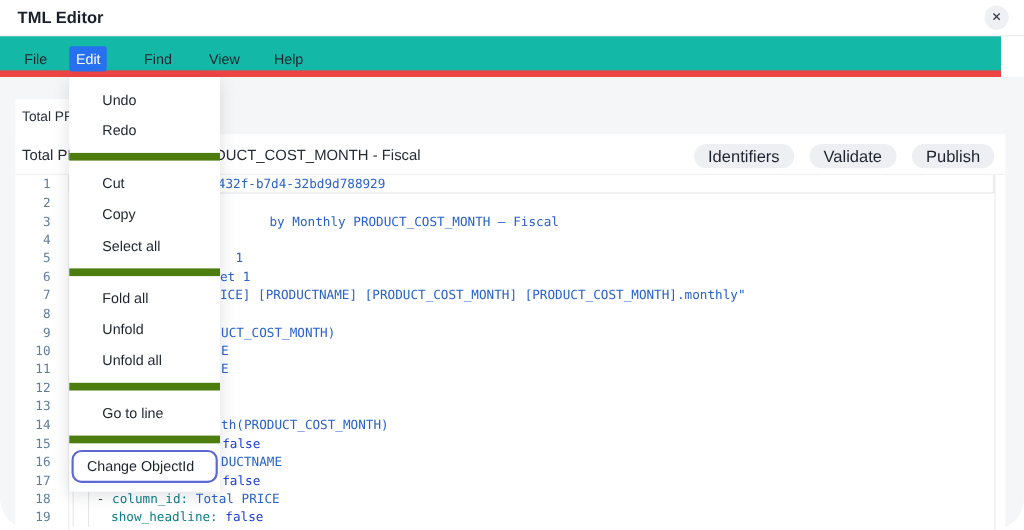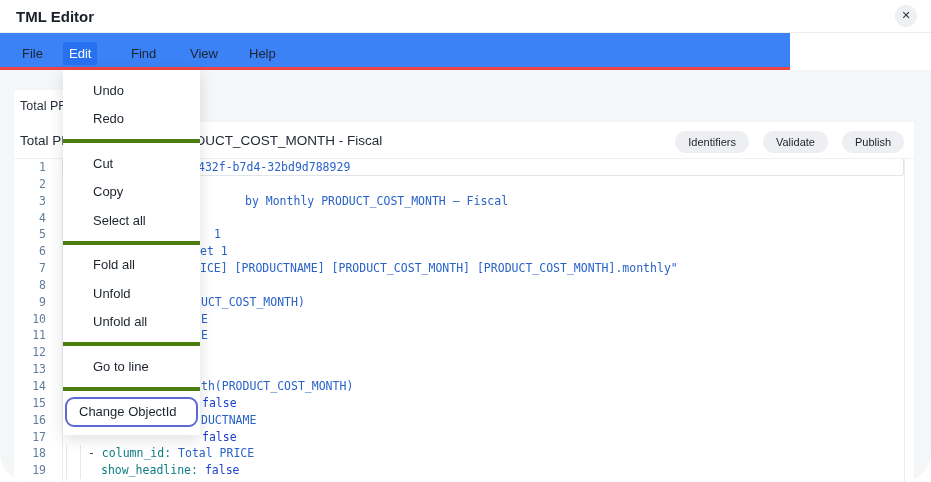--- a/index.html
+++ b/index.html
@@ -8,38 +8,38 @@
 
   
   .titlebar { position: absolute; left: 0; top: 0; width: 931px; height: 33px;
     background: #fff; border-bottom: 1px solid #eaecee; }
   .titlebar h1 { position: absolute; left: 16px; top: 8px; font-size: 15px; font-weight: bold; color: #1a202b; }
   .close-btn { position: absolute; right: 14px; top: 5px; width: 22px; height: 22px; border-radius: 50%;
     background: #eef0f3; border: none; color: #2b3440; font-size: 11px; line-height: 22px; text-align: center;
     cursor: pointer; font-family: "DejaVu Sans", sans-serif; }
 
   
-  .menubar { position: absolute; left: 0; top: 33px; width: 790px; height: 37px;
-    background: #3b82f6; border-bottom: 3px solid #ef4444; }
+  .menubar { position: absolute; left: 0; top: 33px; width: 910px; height: 37px;
+    background: #14b8a6; border-bottom: 6px solid #ef4444; }
   .menubar-item { position: absolute; top: 9px; font-size: 13px; color: #1d232f;
     padding: 4px 6px; border-radius: 2px; cursor: default; }
   .menubar-item.active { background: #2770EF; color: #fff; }
 
   
   .content-bg { position: absolute; left: 0; top: 70px; width: 931px; height: 412px; background: #f5f6f7; }
   .doc-tab { position: absolute; left: 14px; top: 90px; width: 178px; height: 32px; background: #fff;
     border-radius: 3px 3px 0 0; overflow: hidden; }
   .doc-tab .tab-label { position: absolute; left: 6px; top: 9px; font-size: 12.5px; color: #2a313d; white-space: nowrap; }
 
   .panel { position: absolute; left: 14px; top: 122px; width: 900px; height: 360px; background: #fff; }
   .panel-header { position: absolute; left: 0; top: 0; width: 900px; height: 37px; border-bottom: 1px solid #eef0f2; }
   .panel-title { position: absolute; left: 6px; top: 11px; font-size: 13.5px; color: #252b36; white-space: nowrap; }
   .actions { position: absolute; right: 10px; top: 9px; display: flex; gap: 14px; }
   .pill { height: 22px; padding: 0 13px; border: none; border-radius: 11px; background: #edeff2;
-    font-size: 11px; color: #1d232f; font-family: "Liberation Sans", sans-serif; cursor: pointer; }
+    font-size: 15px; color: #1d232f; font-family: "Liberation Sans", sans-serif; cursor: pointer; }
 
   
   .code { position: absolute; left: 0; top: 37px; width: 900px; height: 323px; overflow: hidden;
     font-family: "DejaVu Sans Mono", monospace; font-size: 11.5px; }
   .gutter-border { position: absolute; left: 48px; top: 0; width: 1px; height: 323px; background: #eceef0; }
   .scroll-line { position: absolute; left: 890px; top: 0; width: 1px; height: 323px; background: #e9ebed; }
   .code-row { position: relative; height: 16.85px; }
   .ln { position: absolute; left: 0; top: 1px; width: 32px; text-align: right; color: #607d9c; }
   .frag { position: absolute; top: 1px; white-space: pre; }
   .c-val { color: #2962c9; }
@@ -48,21 +48,21 @@
   .c-dash { color: #39414d; }
   .c-plain { color: #39414d; }
   .active-box { position: absolute; left: 48px; top: -1px; width: 842px; height: 18px;
     border: 1px solid #e2e4e7; border-radius: 2px; pointer-events: none; }
   .indent-guide { position: absolute; top: 0; width: 1px; height: 16.85px; background: #e5e7e9; }
 
   
   .dropdown { position: absolute; left: 63px; top: 70px; width: 137px; background: #fff;
     box-shadow: 0 4px 14px rgba(30,35,48,0.14); z-index: 10; padding-bottom: 2px; }
   .menu-group { padding: 6px 0; }
-  .menu-group + .menu-group { border-top: 4px solid #4d7c0f; }
+  .menu-group + .menu-group { border-top: 7px solid #4d7c0f; }
   .menu-item { height: 28.5px; display: flex; align-items: center; padding-left: 30px;
     font-size: 13px; color: #1d232f; cursor: pointer; background: #fff; }
   .menu-item.highlighted { border: 2px solid #5e68d2; border-radius: 9px; margin: 0 2px; height: 30px; padding-left: 12px; }
 </style>
 </head>
 <body>
 
 <div class="app">
 
   <div class="titlebar">

